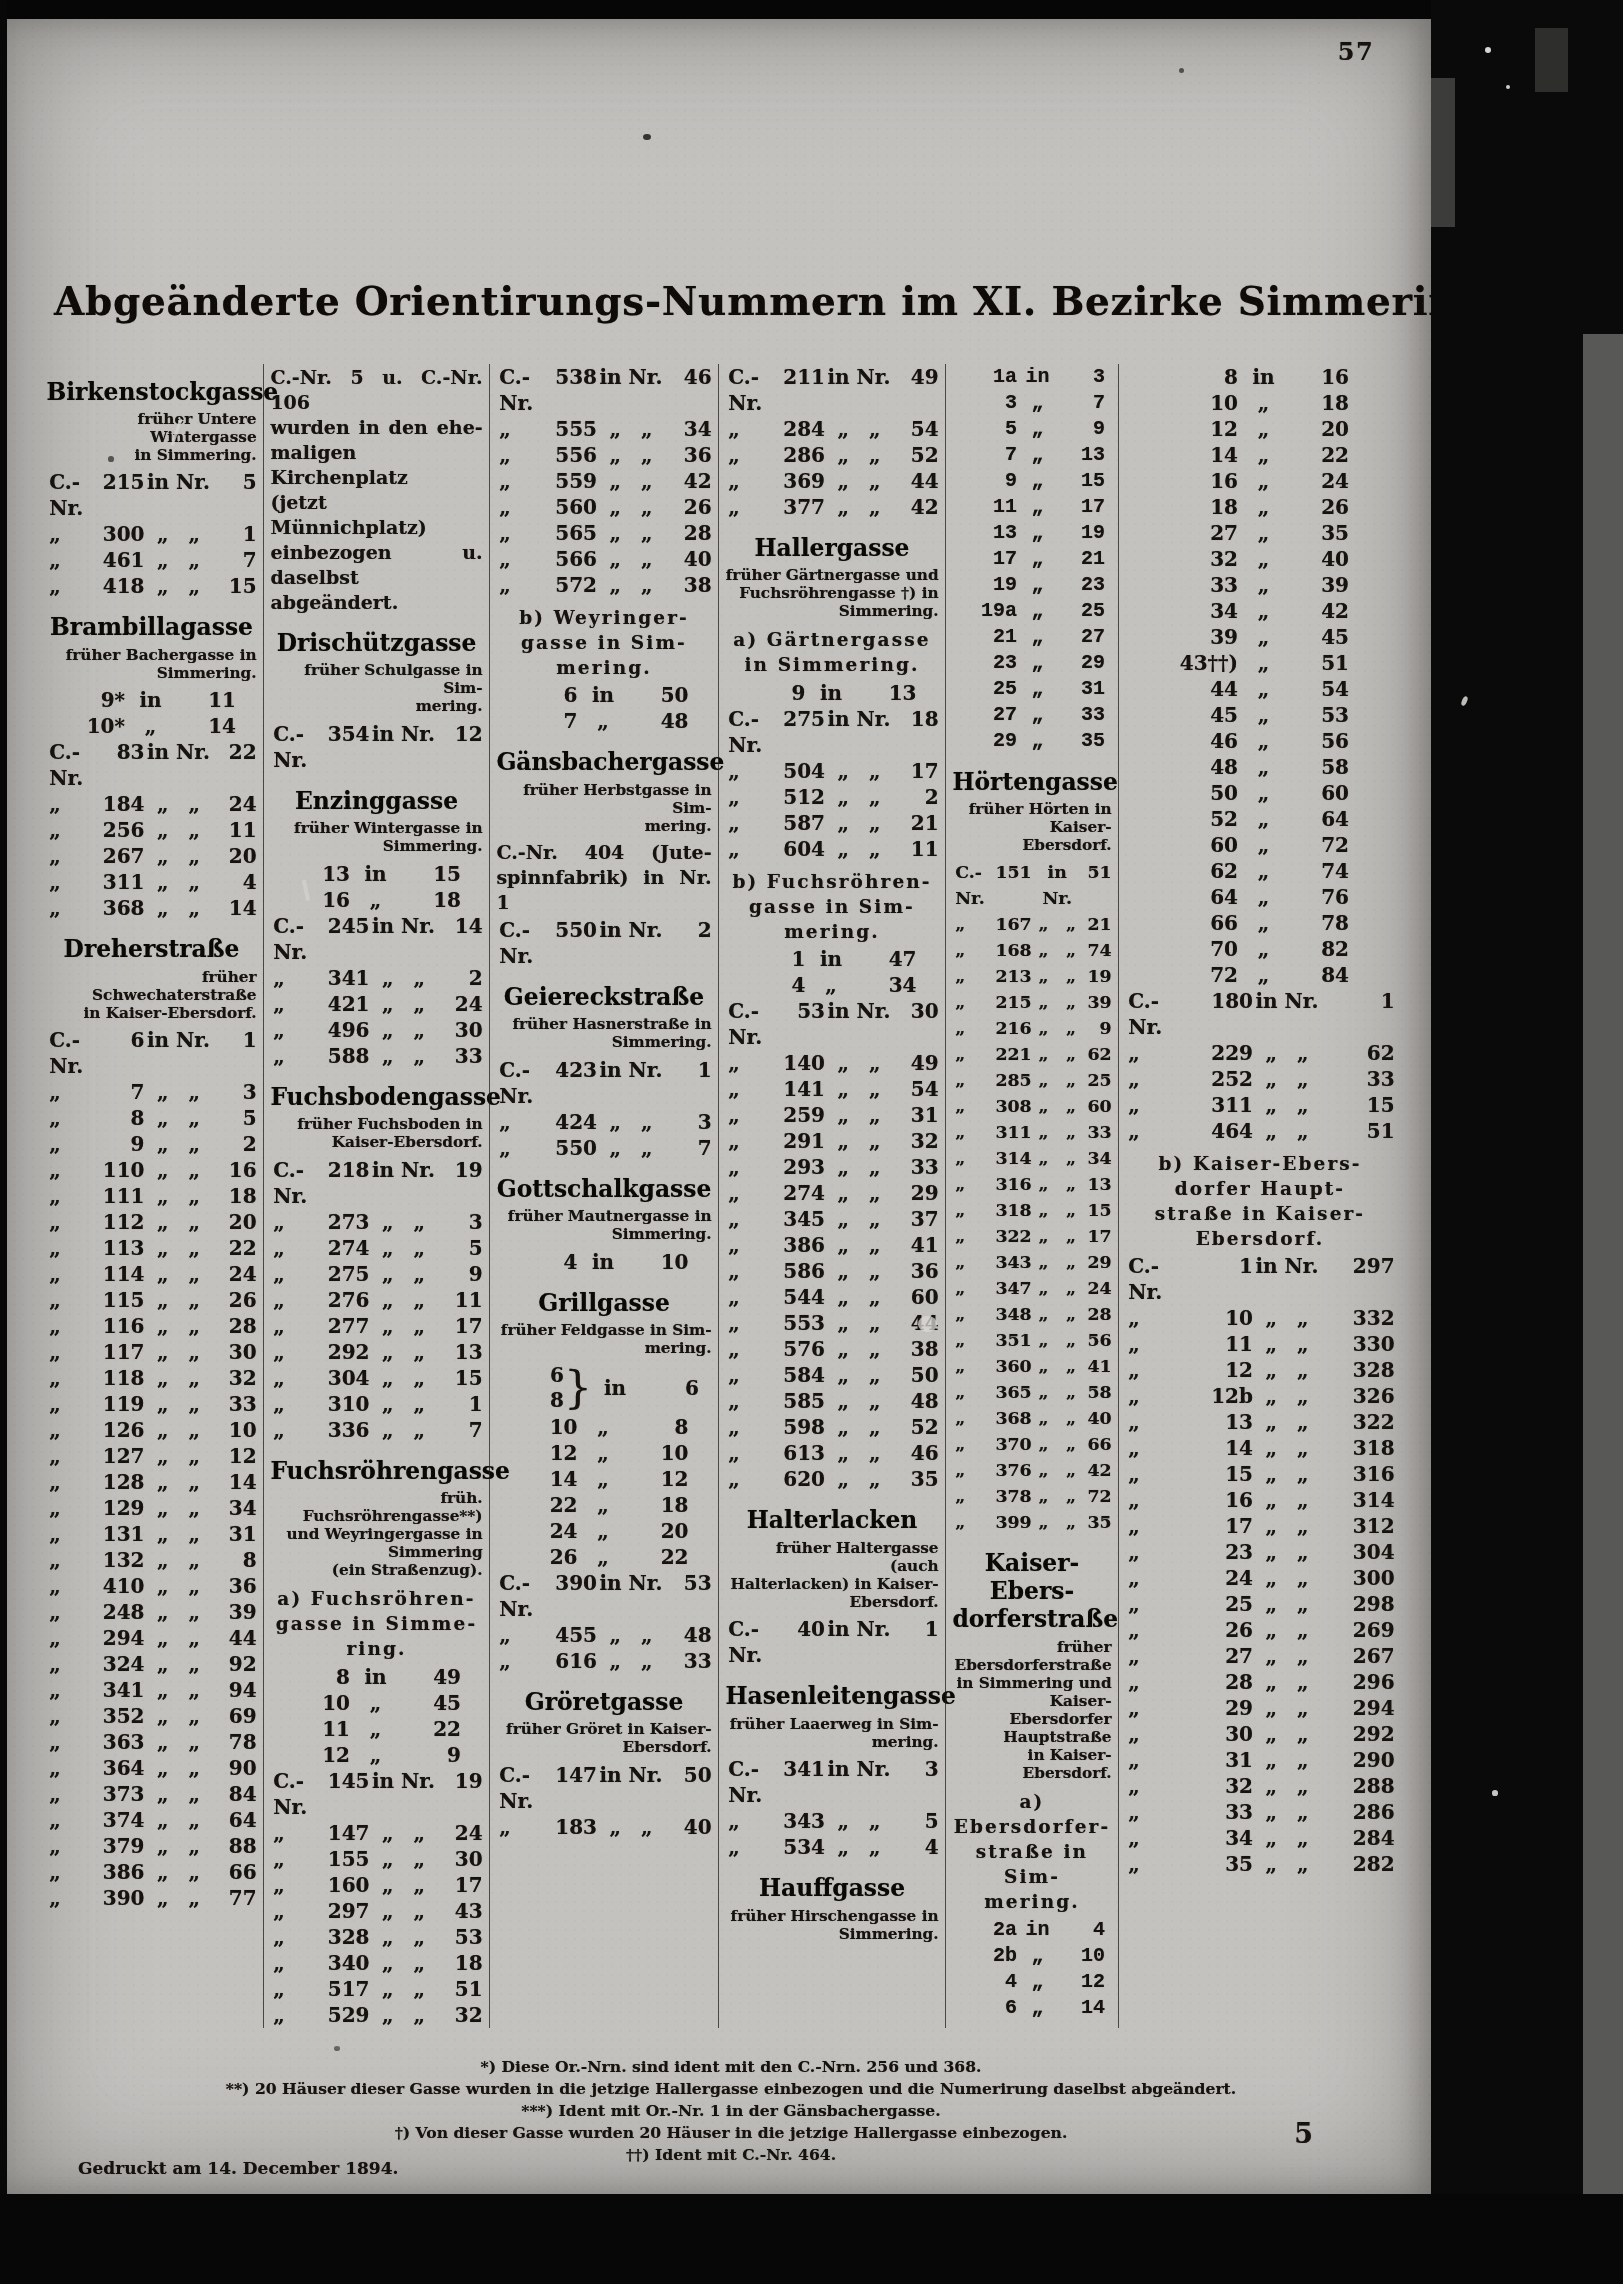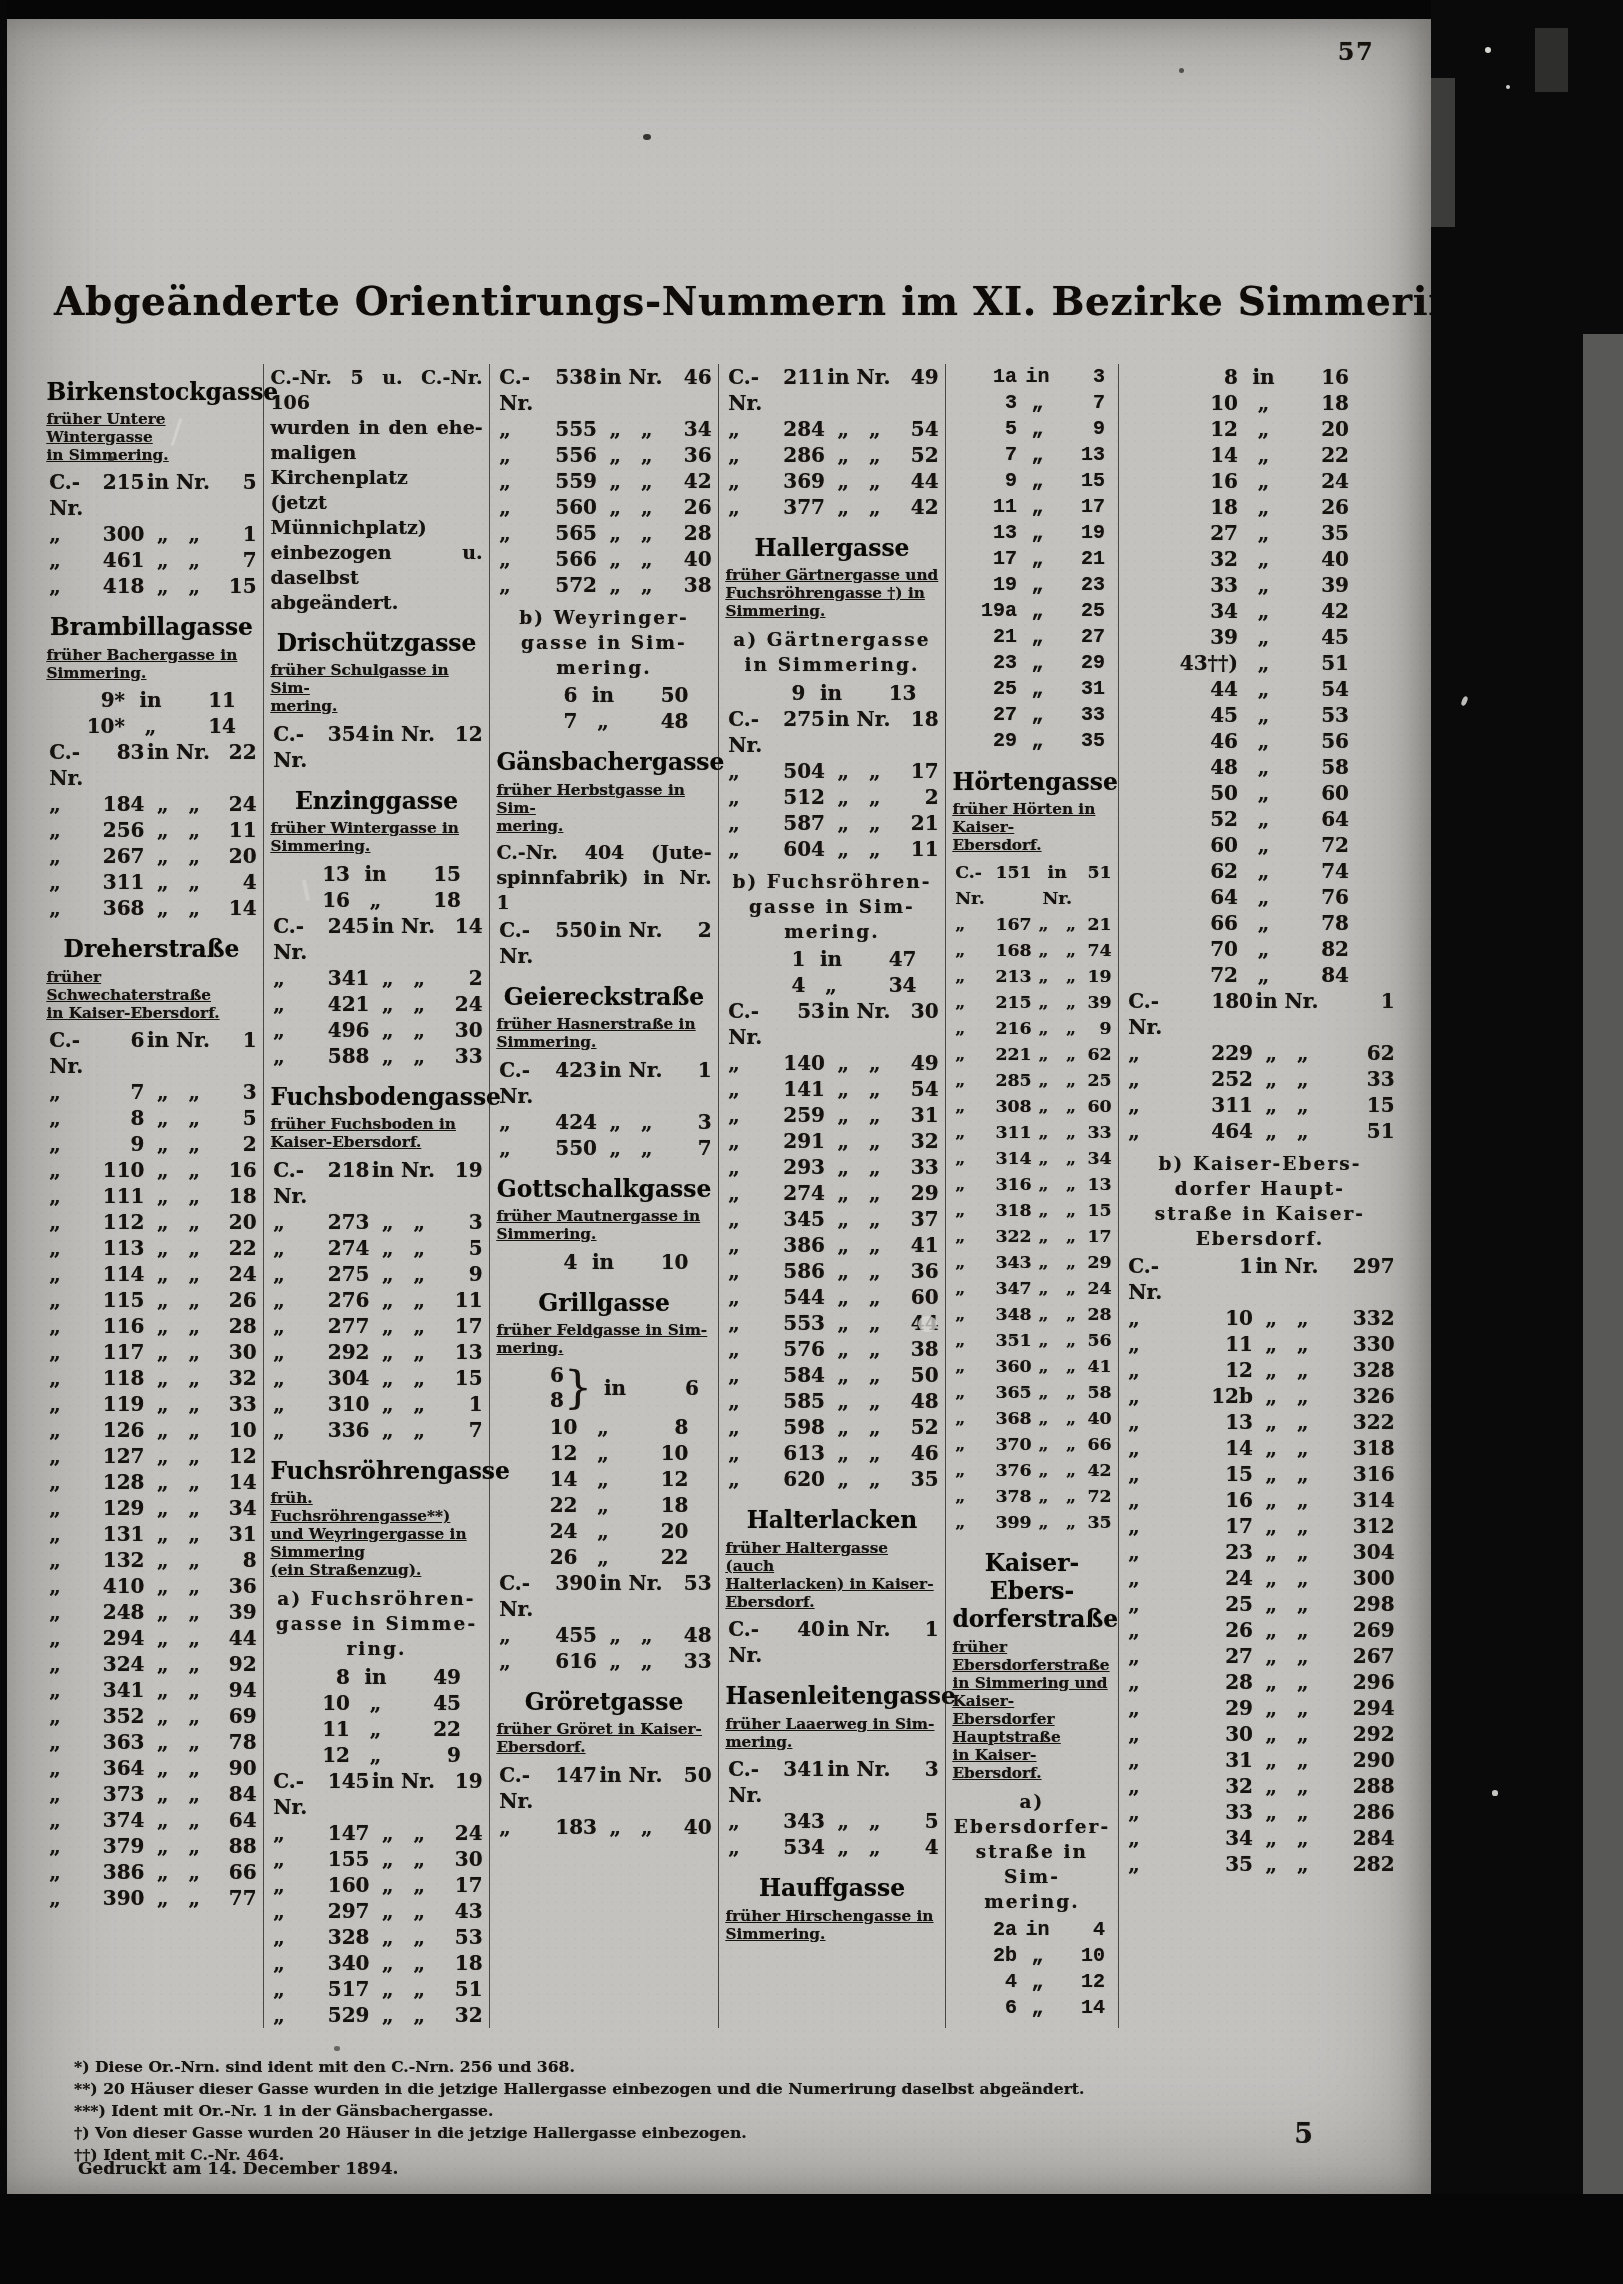--- a/index.html
+++ b/index.html
@@ -19,21 +19,21 @@
   .col{box-sizing:border-box;padding:0 6.4px;}
   .col+.col{border-left:1.4px solid rgba(28,24,20,.72);}
   .col:nth-child(1){width:223px;}
   .col:nth-child(2){width:226px;}
   .col:nth-child(3){width:229px;}
   .col:nth-child(4){width:227px;}
   .col:nth-child(5){width:173px;}
   .col:nth-child(6){width:283px;}
   .bh{font-size:23.4px;line-height:28px;font-weight:bold;text-align:center;margin:14px 0 4.3px;color:#0b0906;
       white-space:pre-line;}
-  .bs{font-size:15.3px;line-height:18px;font-weight:bold;text-align:left;margin:0 0 5.7px;white-space:pre-line;text-decoration:underline;}
+  .bs{font-size:15.3px;line-height:18px;font-weight:bold;text-align:right;margin:0 0 5.7px;white-space:pre-line;}
   .bs2{font-size:18.5px;line-height:25px;font-weight:bold;text-align:center;letter-spacing:2.1px;margin:7px 0 2.8px;
       white-space:pre-line;}
   .bp{font-size:19px;line-height:25px;font-weight:bold;text-align:justify;text-align-last:justify;
       white-space:pre-line;margin:1.4px 0;}
   .row{display:grid;grid-template-columns:54px 1fr 68px 1fr;font-size:20px;line-height:26px;font-weight:bold;}
   .row .l{text-align:left;padding-left:2.8px;}
   .row .n{text-align:right;}
   .row .m{text-align:center;}
   .row .t{text-align:right;}
   .crow{display:grid;grid-template-columns:1fr 51px 60px;width:169px;margin:0 auto;
@@ -44,21 +44,21 @@
   .col:nth-child(5) .row{font-size:17.4px;grid-template-columns:43px 1fr 51px 1fr;}
   .col:nth-child(5) .crow{width:146px;grid-template-columns:1fr 41px 47px;font-family:Liberation Mono, monospace;}
   .col:nth-child(6) .crow{width:178px;}
   .brow{display:grid;grid-template-columns:1fr 24px 54px 57px;width:190px;margin:1.4px auto;
         font-size:20px;font-weight:bold;align-items:center;}
   .brow .bstack{display:flex;flex-direction:column;}
   .brow .bn{text-align:right;line-height:25px;}
   .brow .brace{font-size:44px;line-height:47px;font-weight:normal;}
   .brow .m{text-align:center;}
   .brow .t{text-align:right;}
-  .footnotes{margin:28px 43px 0 67px;font-size:15.6px;line-height:22px;font-weight:bold;}
+  .footnotes{margin:28px 43px 0 67px;font-size:15.6px;line-height:22px;font-weight:bold;text-align:center;}
   .fn{padding-left:37px;text-indent:-37px;}
   .notice{margin:37px 28px 0 44px;font-size:19px;line-height:27px;font-weight:bold;}
   .notice .ntext{white-space:pre-line;}
   .hand{display:inline-block;width:71px;height:25.6px;background:#0b0a09;border-radius:4.3px 11.4px 11.4px 4.3px;
         margin-right:17px;vertical-align:-5px;box-shadow:1.4px 1.4px 0.7px rgba(10,10,10,.5);transform:skewX(-6deg);}
   .footer{position:absolute;left:71px;bottom:15.6px;font-size:17px;font-weight:bold;text-align:right;}
   .sig5{position:absolute;right:118px;bottom:45px;font-size:27px;font-weight:bold;}
   
   .art{position:absolute;}
   .bar-top{left:0;top:0;width:1623px;height:18.5px;background:#060606;}

